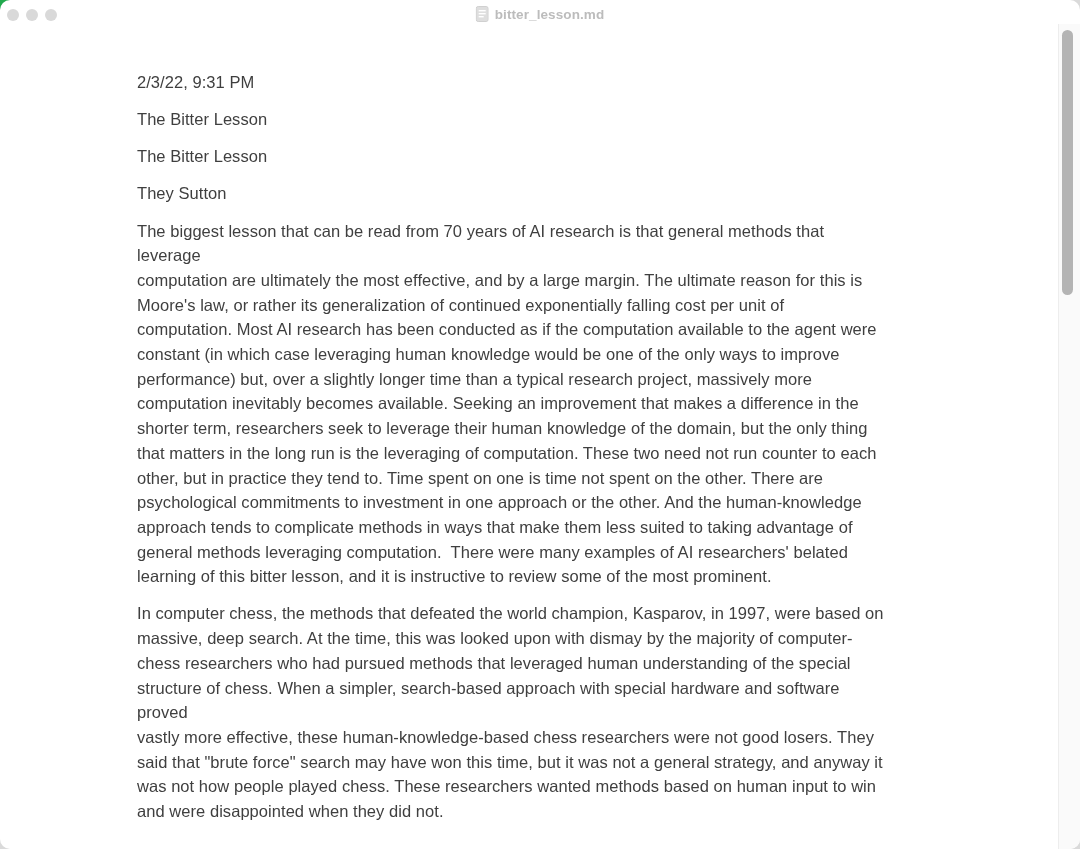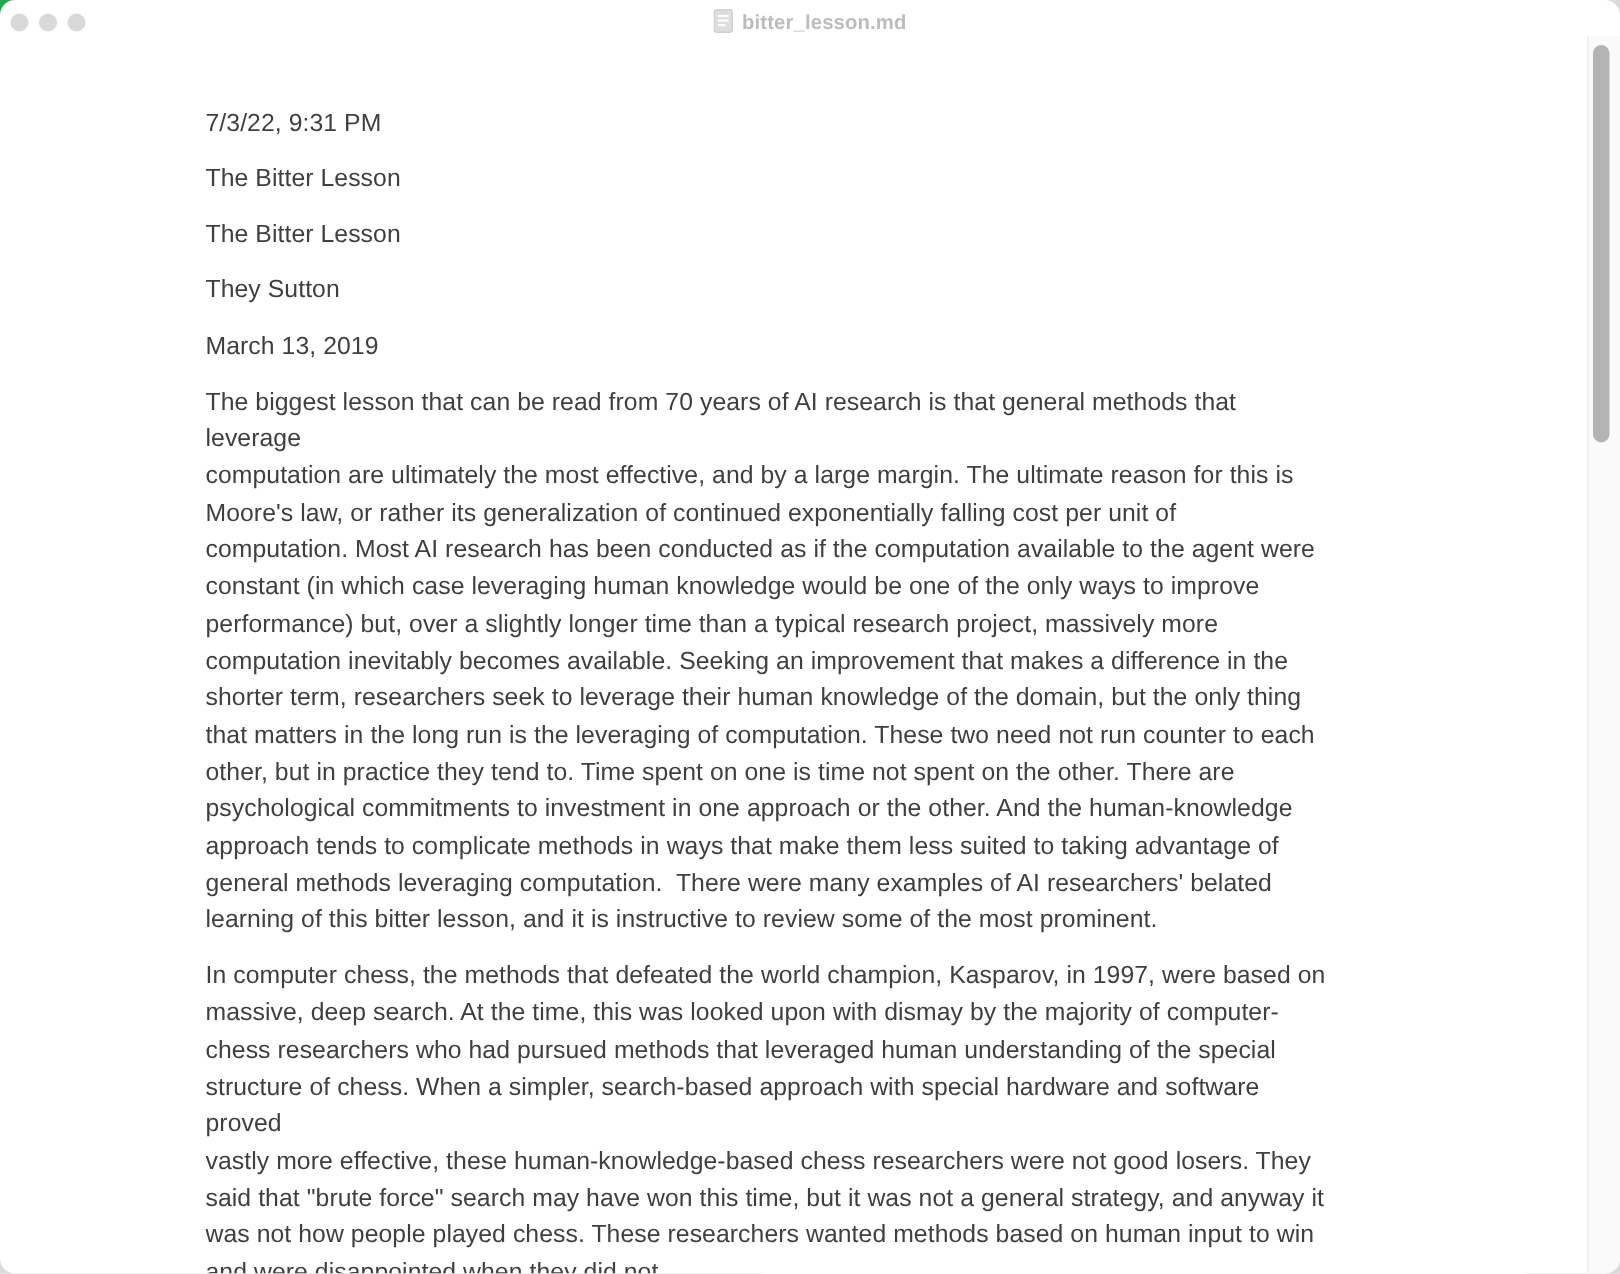--- a/index.html
+++ b/index.html
@@ -125,25 +125,24 @@
           <rect x="3" y="4" width="7" height="1.4" fill="#ffffff"></rect>
           <rect x="3" y="7" width="7" height="1.4" fill="#ffffff"></rect>
           <rect x="3" y="10" width="5" height="1.4" fill="#ffffff"></rect>
         </svg>
       </span>
       <span class="window-title">bitter_lesson.md</span>
     </div>
   </div>
 
   <div class="content">
-    <p>7/3/22, 9:31 PM</p>
+    <p>2/3/22, 9:31 PM</p>
     <p>The Bitter Lesson</p>
     <p>The Bitter Lesson</p>
     <p>They Sutton</p>
-    <p>March 13, 2019</p>
     <p>The biggest lesson that can be read from 70 years of AI research is that general methods that leverage
 computation are ultimately the most effective, and by a large margin. The ultimate reason for this is
 Moore's law, or rather its generalization of continued exponentially falling cost per unit of
 computation. Most AI research has been conducted as if the computation available to the agent were
 constant (in which case leveraging human knowledge would be one of the only ways to improve
 performance) but, over a slightly longer time than a typical research project, massively more
 computation inevitably becomes available. Seeking an improvement that makes a difference in the
 shorter term, researchers seek to leverage their human knowledge of the domain, but the only thing
 that matters in the long run is the leveraging of computation. These two need not run counter to each
 other, but in practice they tend to. Time spent on one is time not spent on the other. There are

